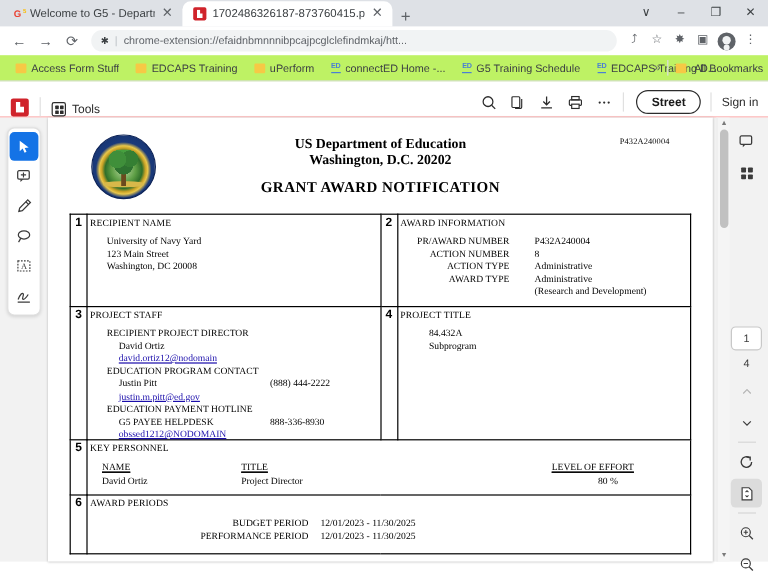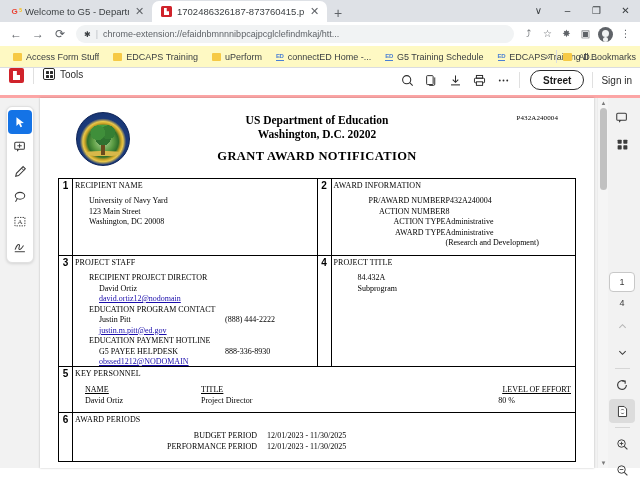--- a/index.html
+++ b/index.html
@@ -94,21 +94,21 @@
     background: #5f6368; flex: 0 0 auto; position: relative;
     margin: 0 3px;
   }
   .avatar-chip::after {
     content: ""; position: absolute; left: 4px; top: 3px;
     width: 7px; height: 7px; border-radius: 50%; background: #f1f3f4;
     box-shadow: 0 6px 0 -1px #f1f3f4;
   }
 
   .bookmarks {
-    height: 22px; background: #fef9c3;
+    height: 22px; background: #bef264;
     display: flex; align-items: center; gap: 0;
     padding: 0 6px; border-bottom: 1px solid #dadce0;
     font-size: 9px; color: #3c4043; position: relative;
   }
   .bm {
     display: flex; align-items: center; gap: 4px;
     padding: 0 7px; white-space: nowrap; max-width: 118px;
     overflow: hidden;
   }
   .bm-folder {
@@ -124,22 +124,22 @@
   .bm-right {
     position: absolute; right: 4px; display: flex;
     align-items: center; gap: 6px;
   }
   .bm-chev { font-size: 10px; color: #5f6368; }
   .bm-divider { width: 1px; height: 13px; background: #dadce0; }
 
   
   .pdf-toolbar {
     height: 30px; background: #ffffff;
-    border-bottom: 3px solid #fca5a5;
-    display: flex; align-items: flex-start; padding: 0 9px;
+    border-bottom: 1px solid #fca5a5;
+    display: flex; align-items: flex-end; padding: 0 9px;
     position: relative;
   }
   .acrobat-logo {
     width: 15px; height: 15px; background: #d0232b;
     border-radius: 2px; position: relative; flex: 0 0 auto;
   }
   .acrobat-logo::after {
     content: ""; position: absolute; left: 4px; top: 3px;
     width: 7px; height: 9px; background: #ffffff;
     clip-path: polygon(0 0, 55% 0, 55% 45%, 100% 45%, 100% 100%, 0 100%);
@@ -317,29 +317,29 @@
     width: 1px; background: #000000;
   }
   .sec-title { font-size: 8px; letter-spacing: 0.1px; }
   .body-txt { font-size: 8px; line-height: 10.5px; }
   .indent1 { padding-left: 14px; }
   .indent2 { padding-left: 24px; }
   .link { color: #1a0dab; text-decoration: underline; }
   .mt6 { margin-top: 6px; }
 
   .kv { display: flex; font-size: 8px; line-height: 10.5px; }
-  .kv .k { width: 112px; text-align: right; padding-right: 0; }
+  .kv .k { width: 112px; text-align: right; padding-right: 21px; }
   .kv .v { flex: 1 1 auto; }
 
   .kp-row { display: flex; font-size: 8px; line-height: 11px; }
   .kp-row .c1 { width: 126px; padding-left: 10px; }
   .kp-row .c2 { width: 176px; }
   .kp-row .c3 { flex: 1 1 auto; text-align: right; padding-right: 56px; }
   .kp-head span { text-decoration: underline; }
-  .kp-row .c3.head { text-align: right; padding-right: 0; margin-left: 40px; }
+  .kp-row .c3.head { text-align: center; padding-right: 0; margin-left: 40px; }
 
   .ap-row { display: flex; font-size: 8px; line-height: 11px; }
   .ap-row .k { width: 192px; text-align: right; padding-right: 10px; }
 </style>
 </head>
 <body>
 
 <div class="tabstrip">
   <div class="tab inactive">
     <span class="favicon-g5">G</span>

